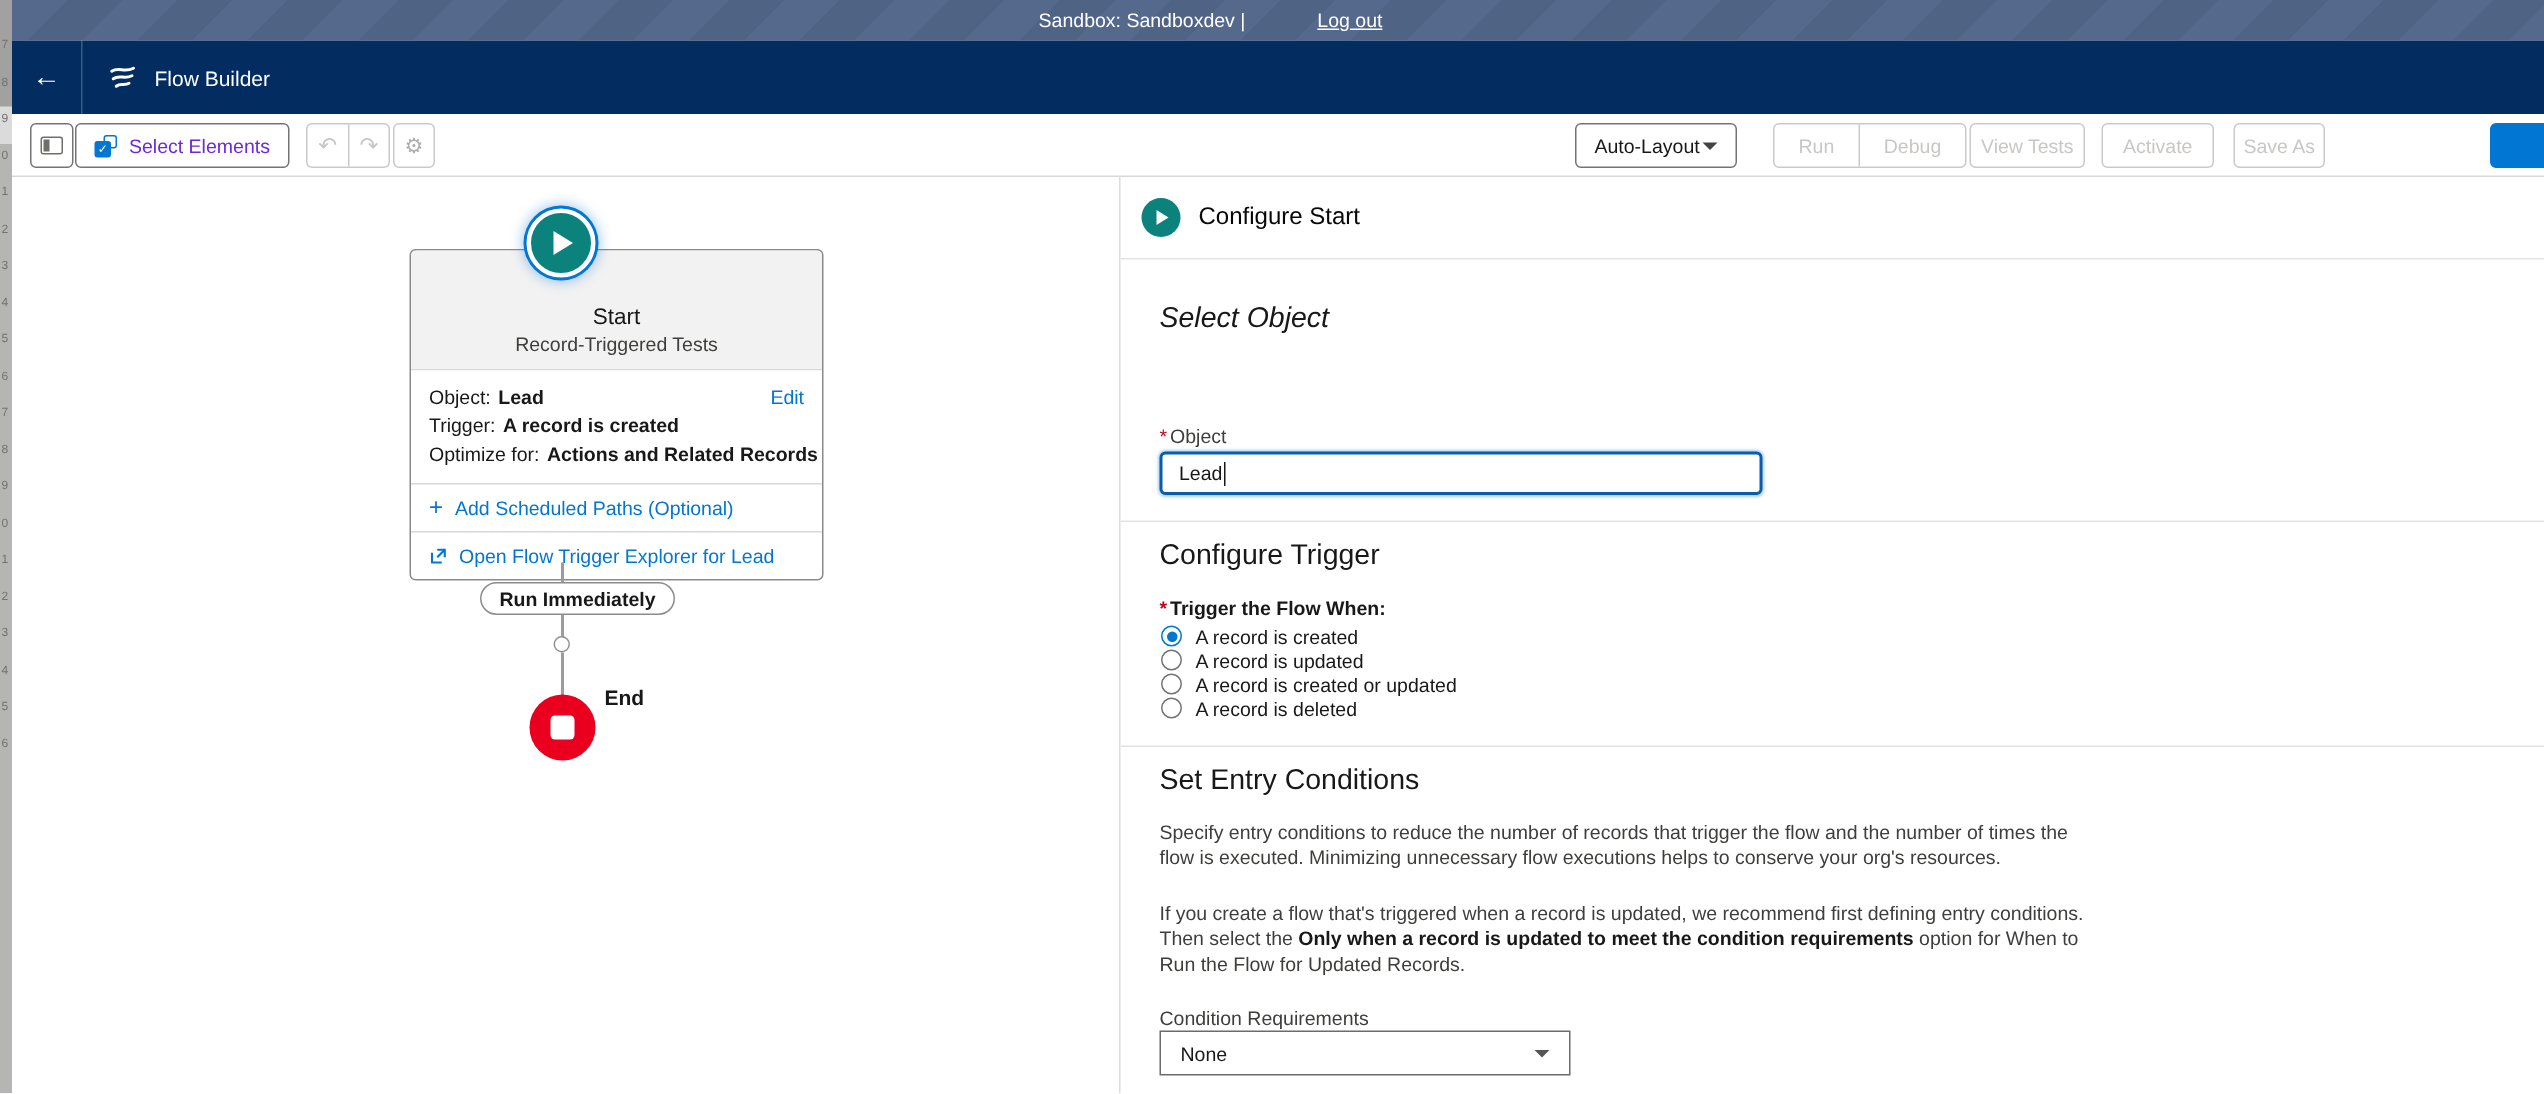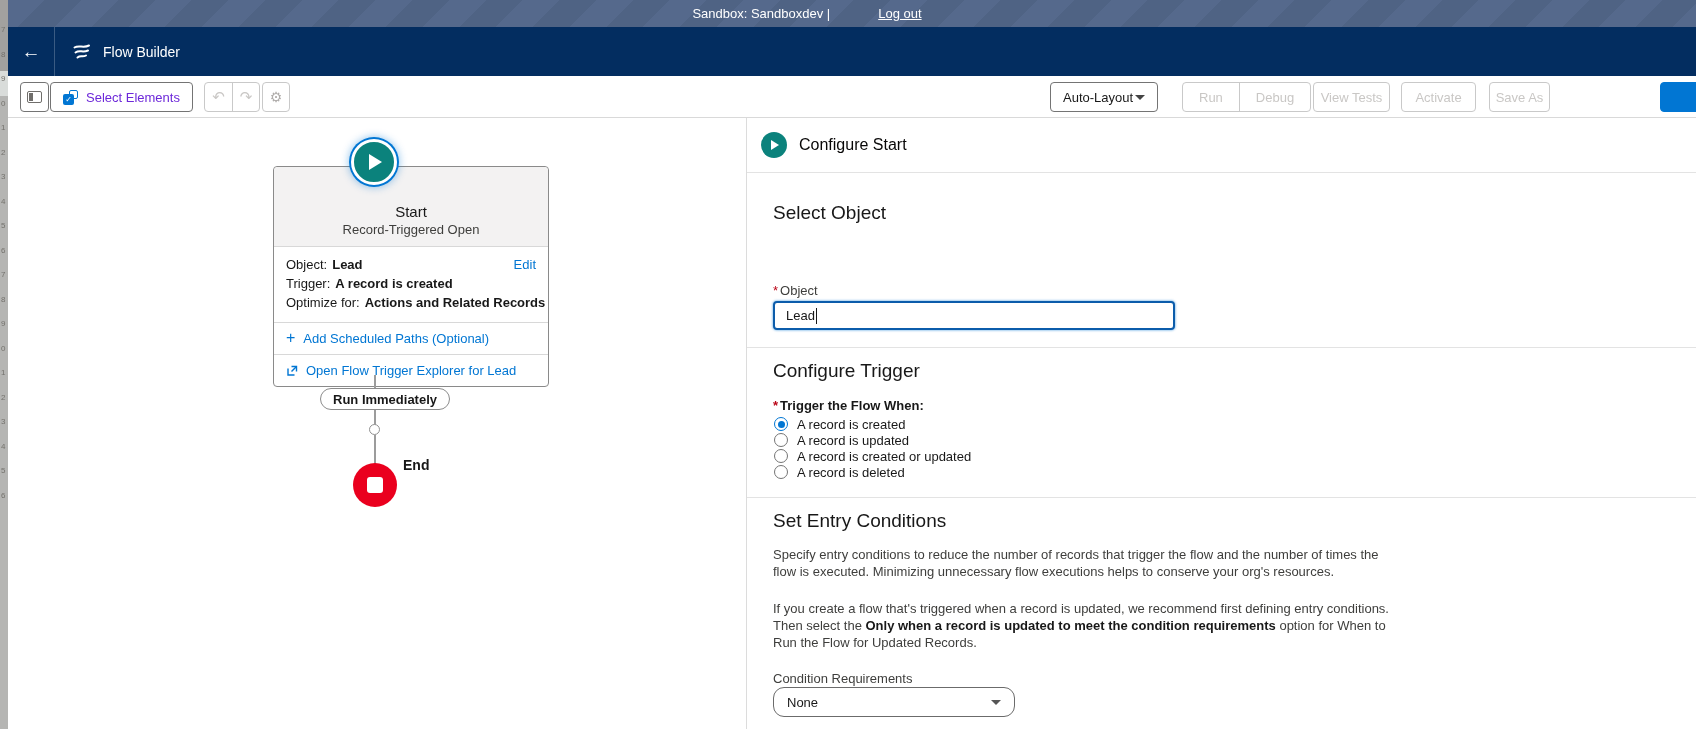--- a/index.html
+++ b/index.html
@@ -122,22 +122,22 @@
                border-radius:4px; background:#fff; box-shadow:0 0 2px 1px rgba(1,118,211,.35);
                display:flex; align-items:center; padding-left:11px; font-size:13px; color:#181818; cursor:text; }
   .caret-bar { display:inline-block; width:1px; height:16px; background:#181818; margin-left:1px; }
   .radio-row { position:absolute; left:27px; display:flex; align-items:center; gap:9px; font-size:13px;
                color:#181818; height:16px; cursor:pointer; }
   .radio { width:14px; height:14px; border-radius:50%; border:1px solid #747474; background:#fff; position:relative; }
   .radio.checked { border:1.5px solid #0176d3; }
   .radio.checked::after { content:""; position:absolute; left:2.5px; top:2.5px; width:7px; height:7px;
                           border-radius:50%; background:#0176d3; }
   .para { line-height:17px; max-width:630px; }
-  .cond-select { position:absolute; left:26px; top:569px; width:242px; height:30px; border:1px solid #6b6b6b;
-                 border-radius:11px; background:#fff; display:flex; align-items:center; justify-content:space-between;
+  .cond-select { position:absolute; left:26px; top:569px; width:274px; height:30px; border:1px solid #6b6b6b;
+                 border-radius:0; background:#fff; display:flex; align-items:center; justify-content:space-between;
                  padding:0 13px; font-size:13px; color:#181818; cursor:pointer; }
   .cond-select .caret-down { border-top-color:#555; }
 </style>
 </head>
 <body>
 
 <div id="root">
 
   <div class="bg-strip">
     <div class="seg seg-tan"></div>
@@ -231,21 +231,21 @@
         <span>Save As</span>
       </div>
     <div class="btn b-save"></div>
   </div>
 
   <div class="canvas">
 
     <div class="start-node">
       <div class="sn-header">
         <div class="sn-title">Start</div>
-        <div class="sn-sub">Record-Triggered Open</div>
+        <div class="sn-sub">Record-Triggered Tests</div>
       </div>
       <div class="sn-rows">
         <div class="sn-row">
           <span class="lbl">Object:</span>
           <span class="val">Lead</span>
           <span class="edit">Edit</span>
         </div>
         <div class="sn-row">
           <span class="lbl">Trigger:</span>
           <span class="val">A record is created</span>
@@ -286,21 +286,21 @@
 
   <div class="panel">
     <div class="p-header">
       <div class="p-circle">
           <div class="play-tri"></div>
         </div>
       <div class="p-title">Configure Start</div>
     </div>
     <div class="p-div pd1"></div>
 
-    <div class="p-h2" style="top:84px;">Select Object</div>
+    <div class="p-h2" style="top:84px;font-style:italic;">Select Object</div>
     <div class="req-label" style="top:165px;">
       <span class="star">*</span><span>Object</span>
     </div>
     <div class="obj-input">
       <span>Lead</span>
         <span class="caret-bar"></span>
     </div>
 
     <div class="p-div pd2"></div>
 

